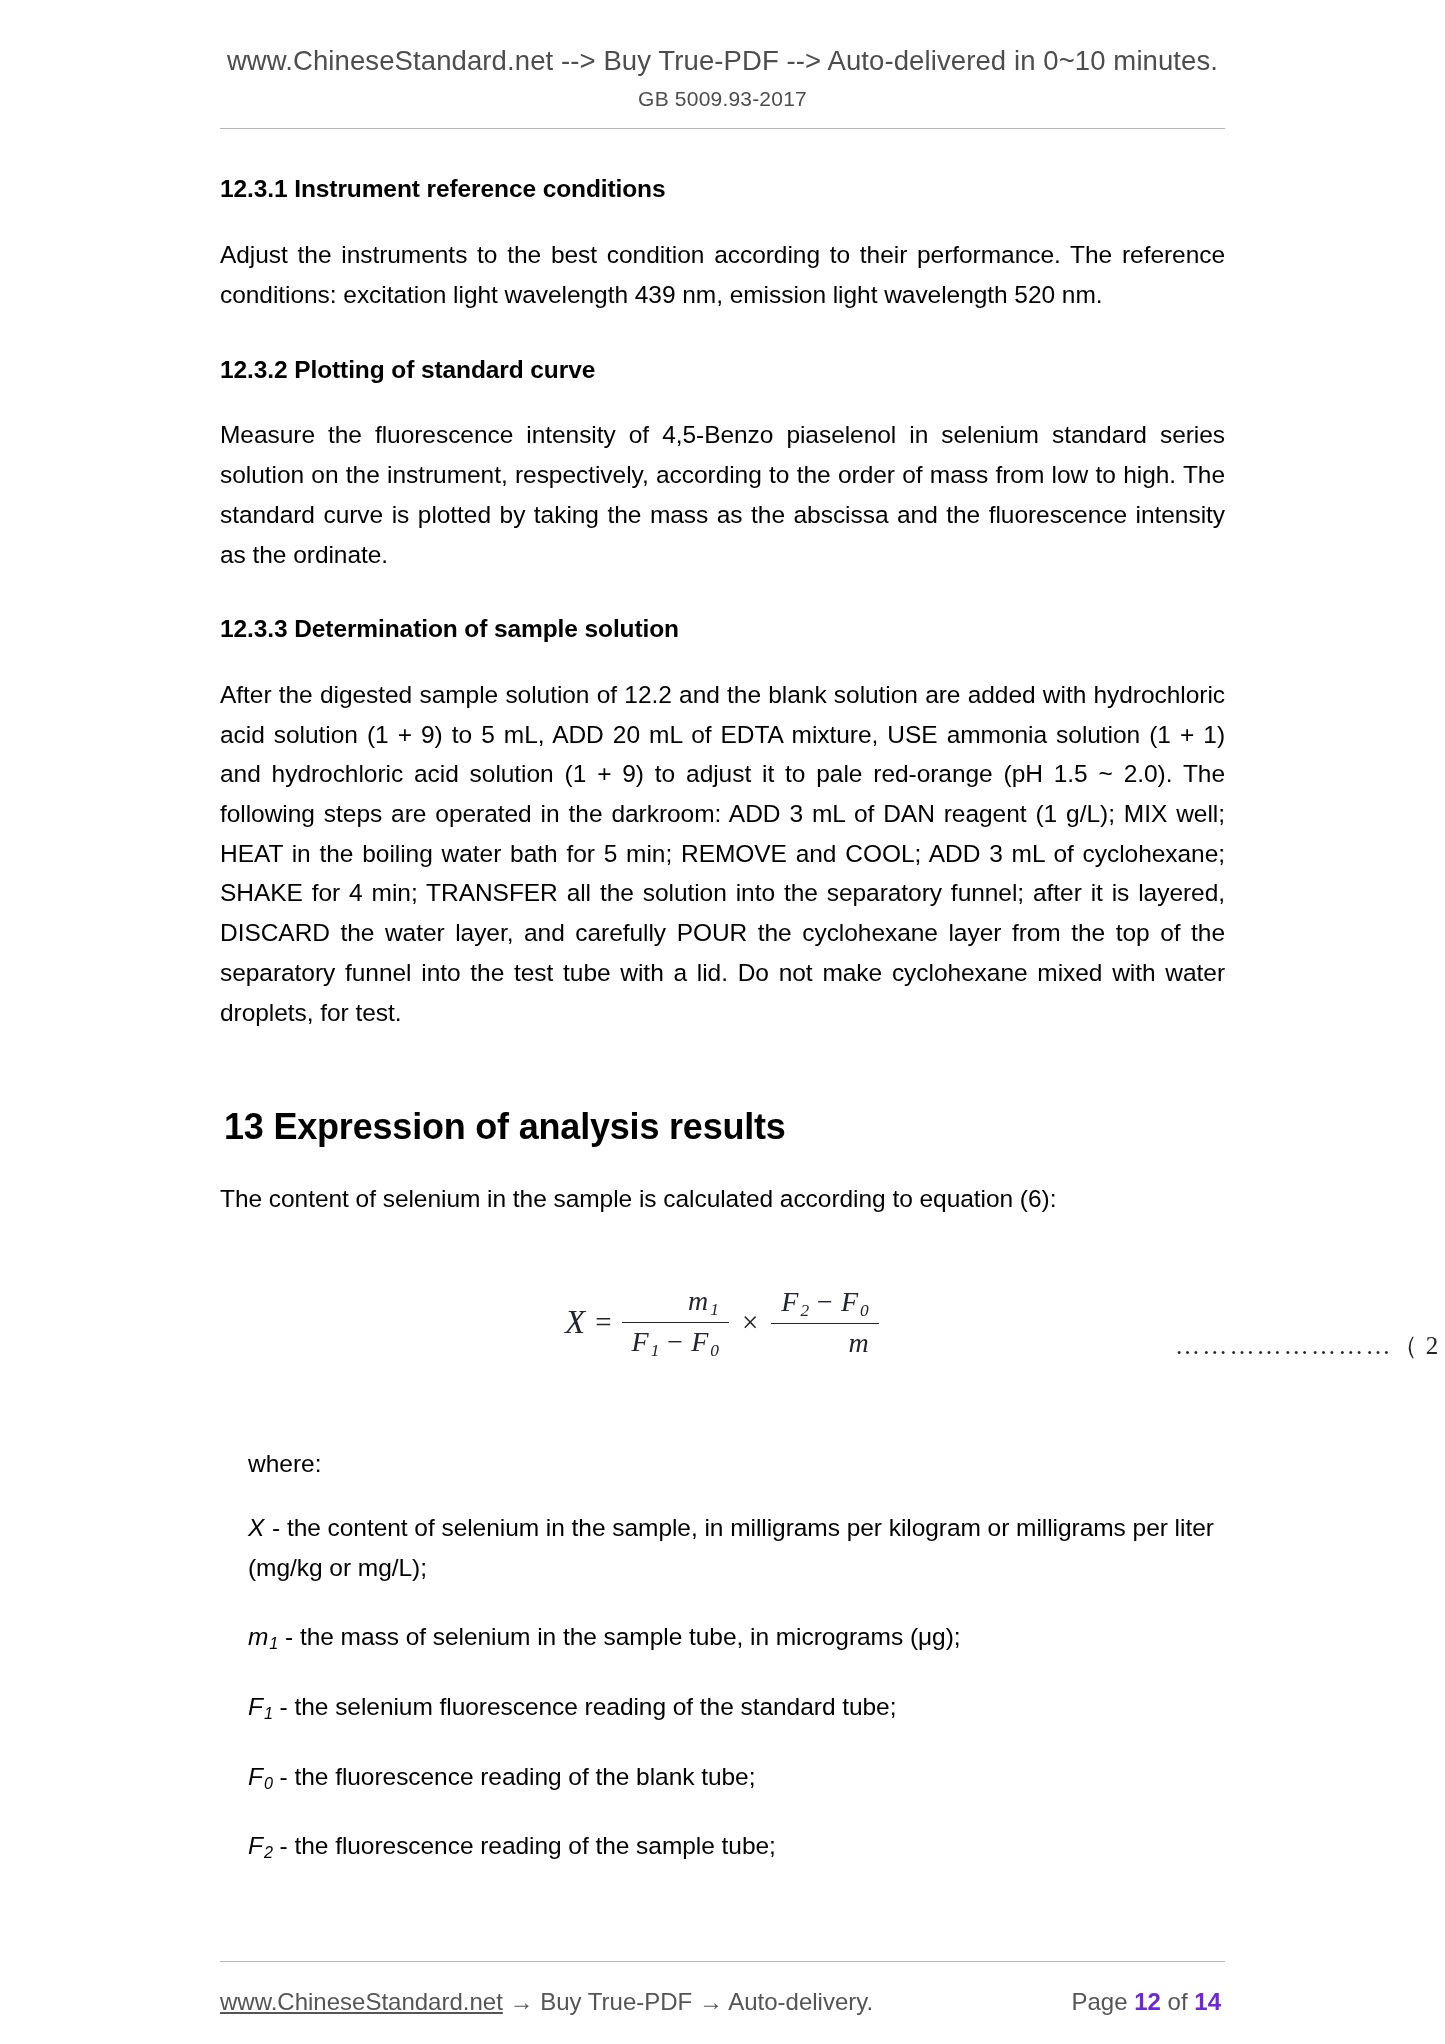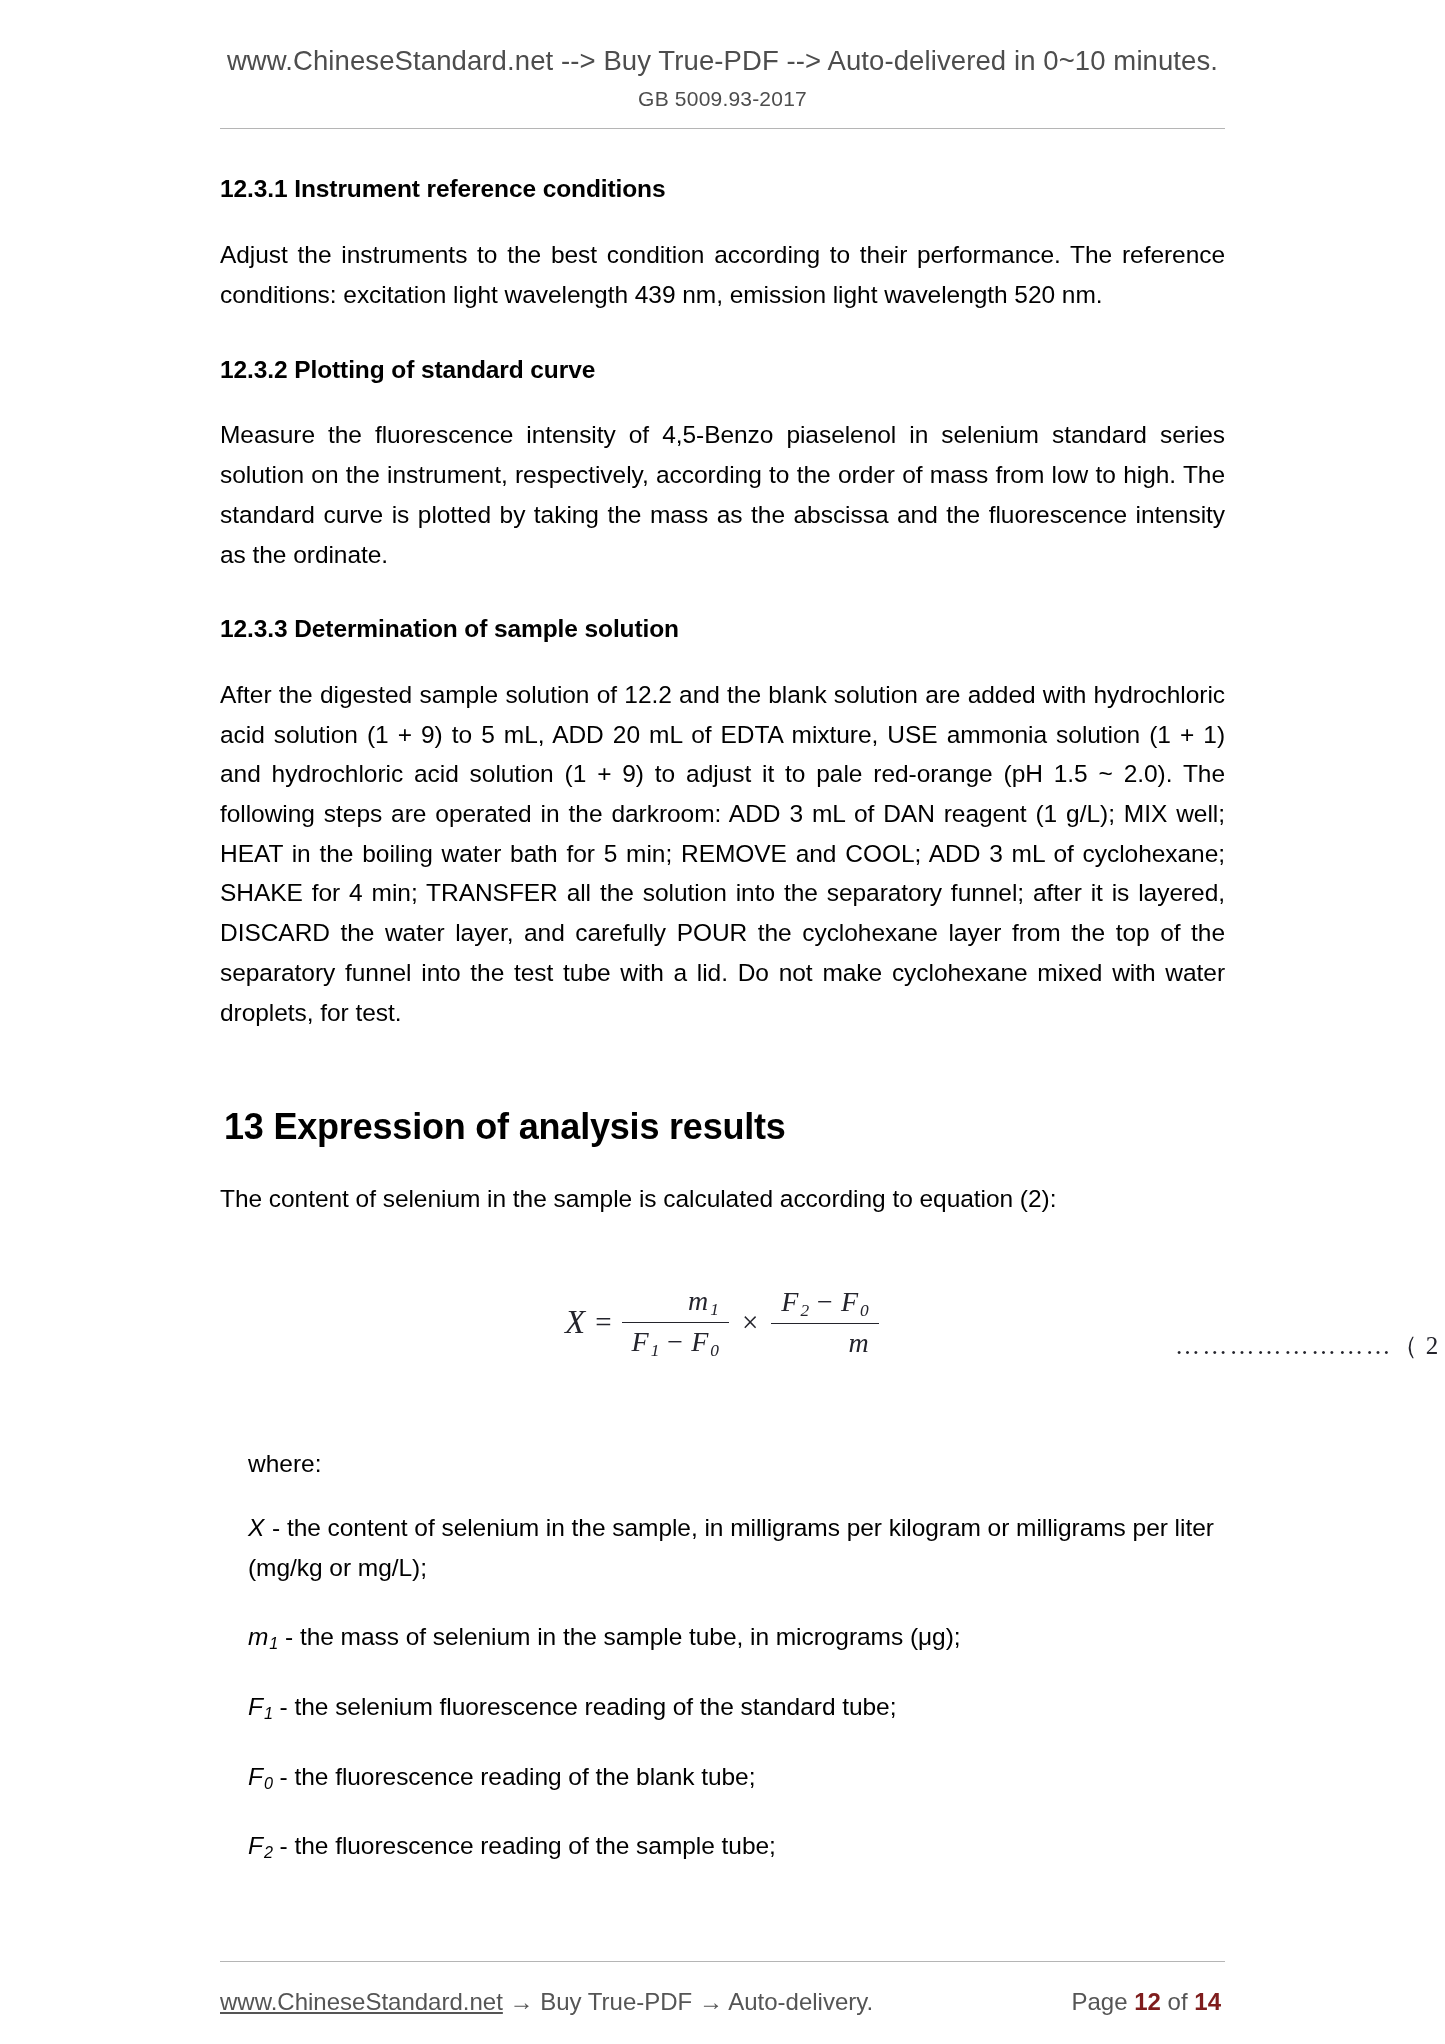--- a/index.html
+++ b/index.html
@@ -211,21 +211,21 @@
   .footer-link {
     text-decoration: underline;
     color: #555555;
   }
   .footer-right {
     margin-left: auto;
     white-space: nowrap;
     padding-right: 4px;
   }
   .footer-right b {
-    color: #7f1d1d;
+    color: #6d28d9;
   }
 </style>
 </head>
 <body>
 
 <div class="page">
 
   <div class="doc-header">
     <div class="promo-line">www.ChineseStandard.net --&gt; Buy True-PDF --&gt; Auto-delivered in 0~10 minutes.</div>
     <div class="std-code">GB 5009.93-2017</div>
@@ -237,21 +237,21 @@
     <h3 class="sub-heading">12.3.1 Instrument reference conditions</h3>
     <p class="body-text">Adjust the instruments to the best condition according to their performance. The reference conditions: excitation light wavelength 439 nm, emission light wavelength 520 nm.</p>
 
     <h3 class="sub-heading">12.3.2 Plotting of standard curve</h3>
     <p class="body-text">Measure the fluorescence intensity of 4,5-Benzo piaselenol in selenium standard series solution on the instrument, respectively, according to the order of mass from low to high. The standard curve is plotted by taking the mass as the abscissa and the fluorescence intensity as the ordinate.</p>
 
     <h3 class="sub-heading">12.3.3 Determination of sample solution</h3>
     <p class="body-text">After the digested sample solution of 12.2 and the blank solution are added with hydrochloric acid solution (1 + 9) to 5 mL, ADD 20 mL of EDTA mixture, USE ammonia solution (1 + 1) and hydrochloric acid solution (1 + 9) to adjust it to pale red-orange (pH 1.5 ~ 2.0). The following steps are operated in the darkroom: ADD 3 mL of DAN reagent (1 g/L); MIX well; HEAT in the boiling water bath for 5 min; REMOVE and COOL; ADD 3 mL of cyclohexane; SHAKE for 4 min; TRANSFER all the solution into the separatory funnel; after it is layered, DISCARD the water layer, and carefully POUR the cyclohexane layer from the top of the separatory funnel into the test tube with a lid. Do not make cyclohexane mixed with water droplets, for test.</p>
 
     <h2 class="main-heading">13 Expression of analysis results</h2>
-    <p class="body-text no-justify">The content of selenium in the sample is calculated according to equation (2):</p>
+    <p class="body-text no-justify">The content of selenium in the sample is calculated according to equation (6):</p>
 
     <div class="formula-block">
       <div class="formula-inner">
         <span class="fm-x var">X</span>
         <span class="fm-eq">=</span>
 
         <span class="frac">
           <span class="num"><span class="var">m</span><span class="sub">1</span></span>
           <span class="bar"></span>
           <span class="den"><span class="var">F</span><span class="sub">1</span><span style="font-style:normal;padding:0 8px;">−</span><span class="var">F</span><span class="sub">0</span></span>

